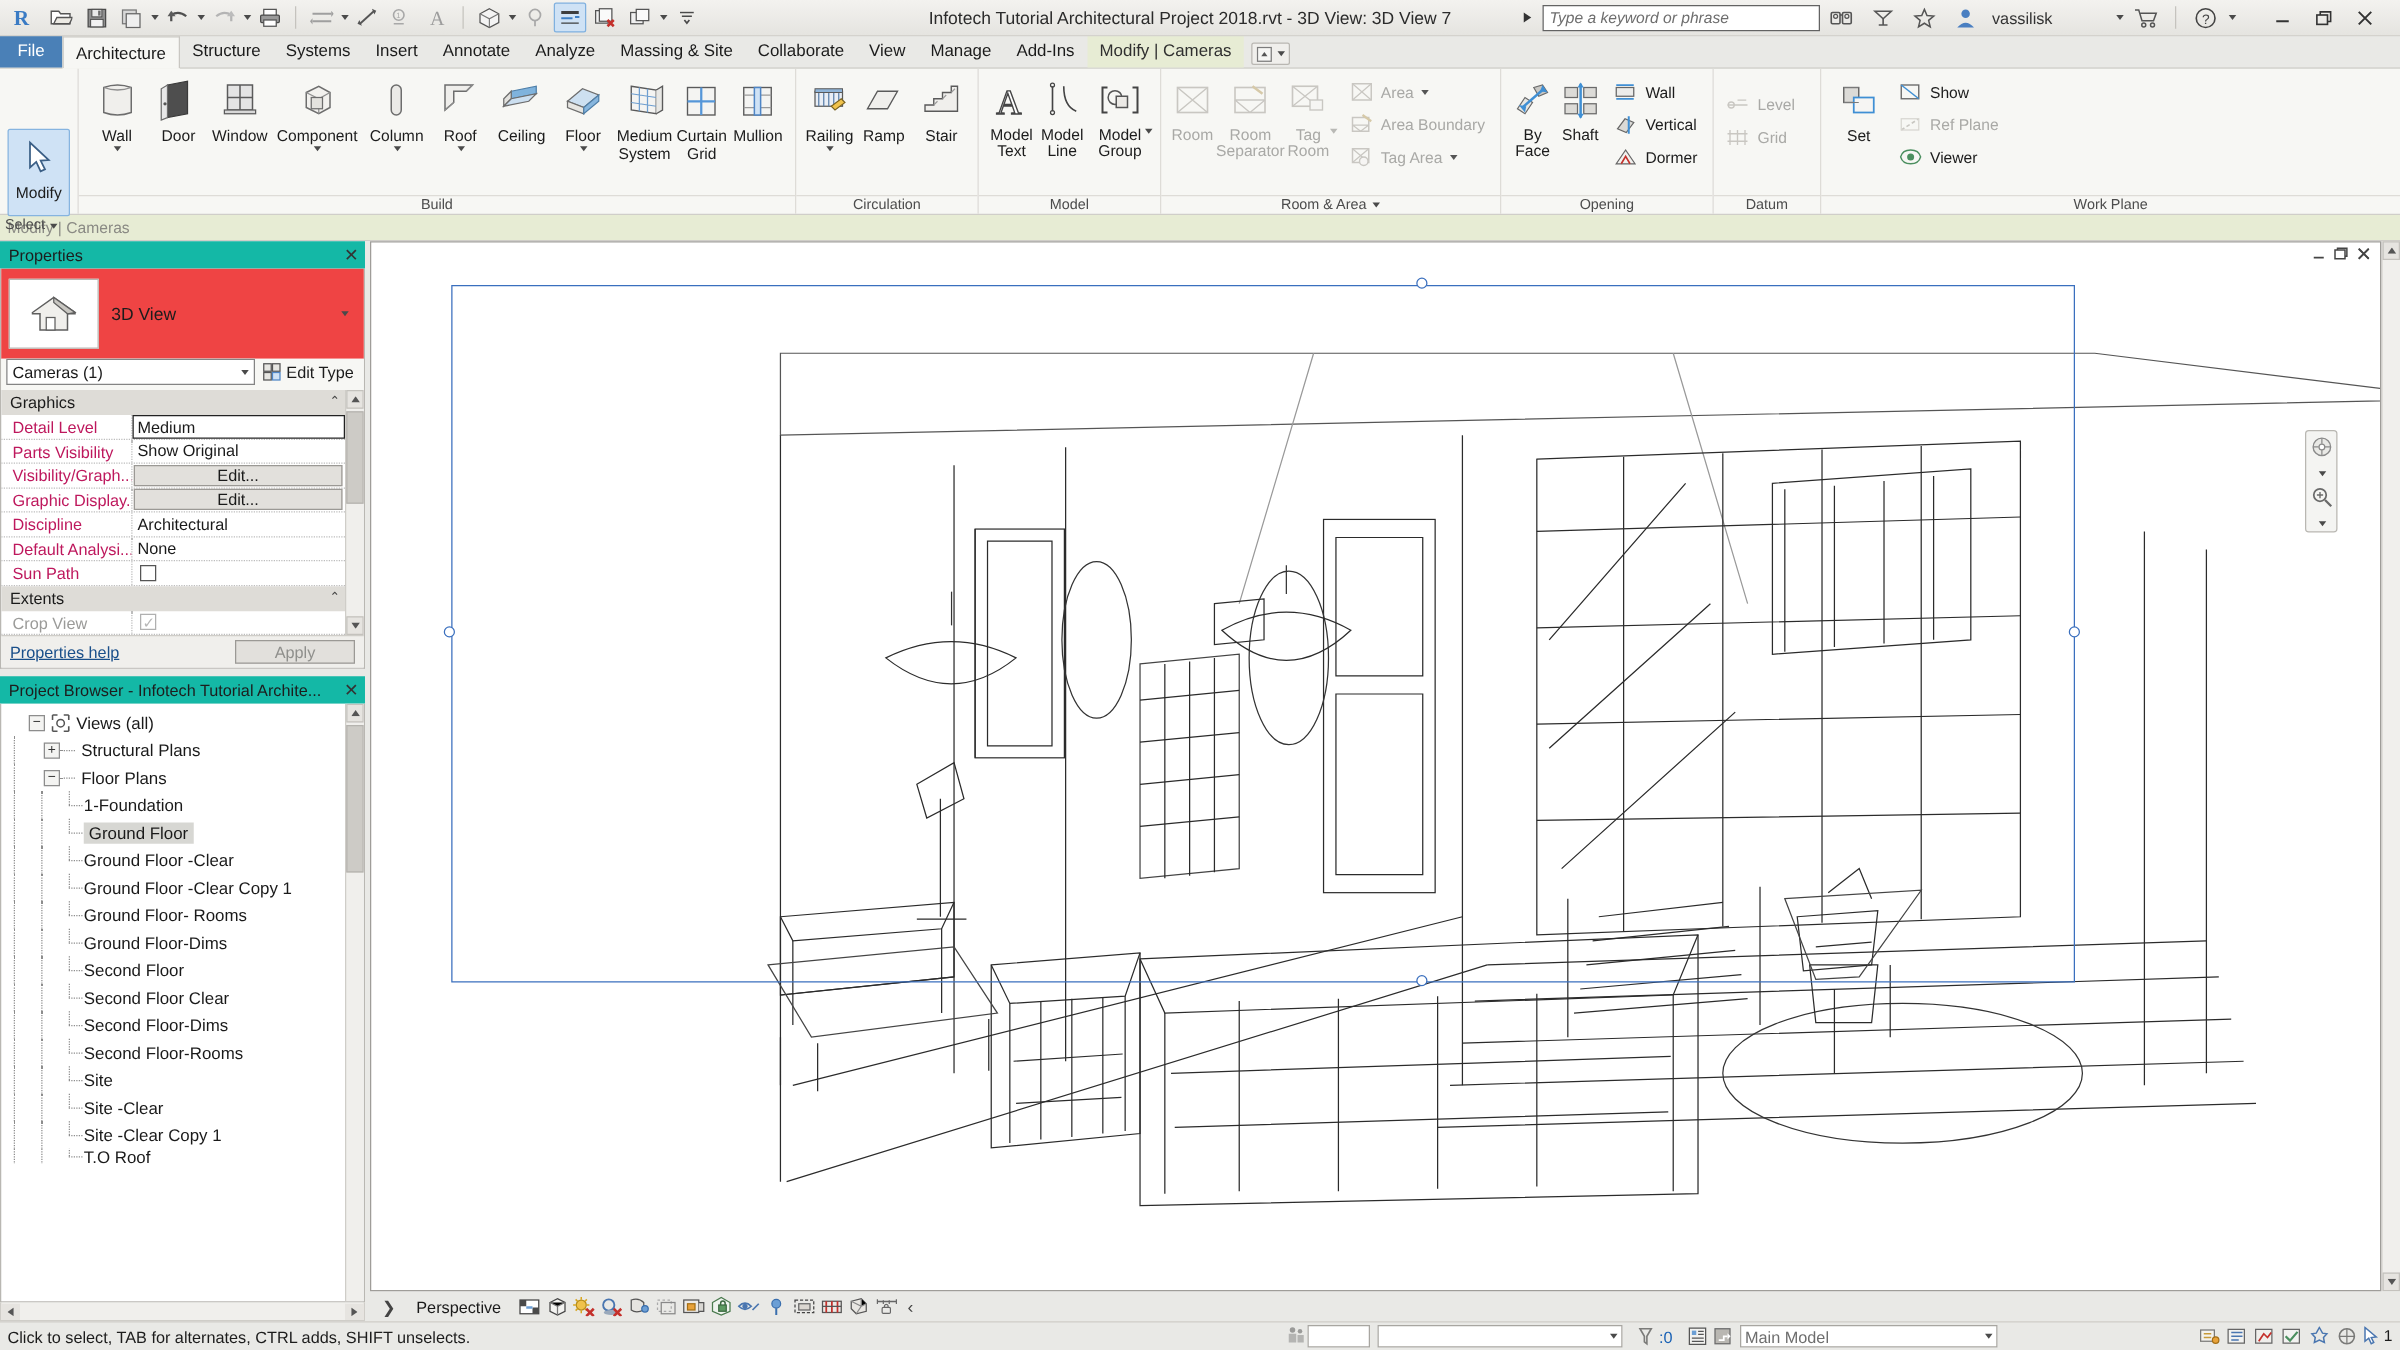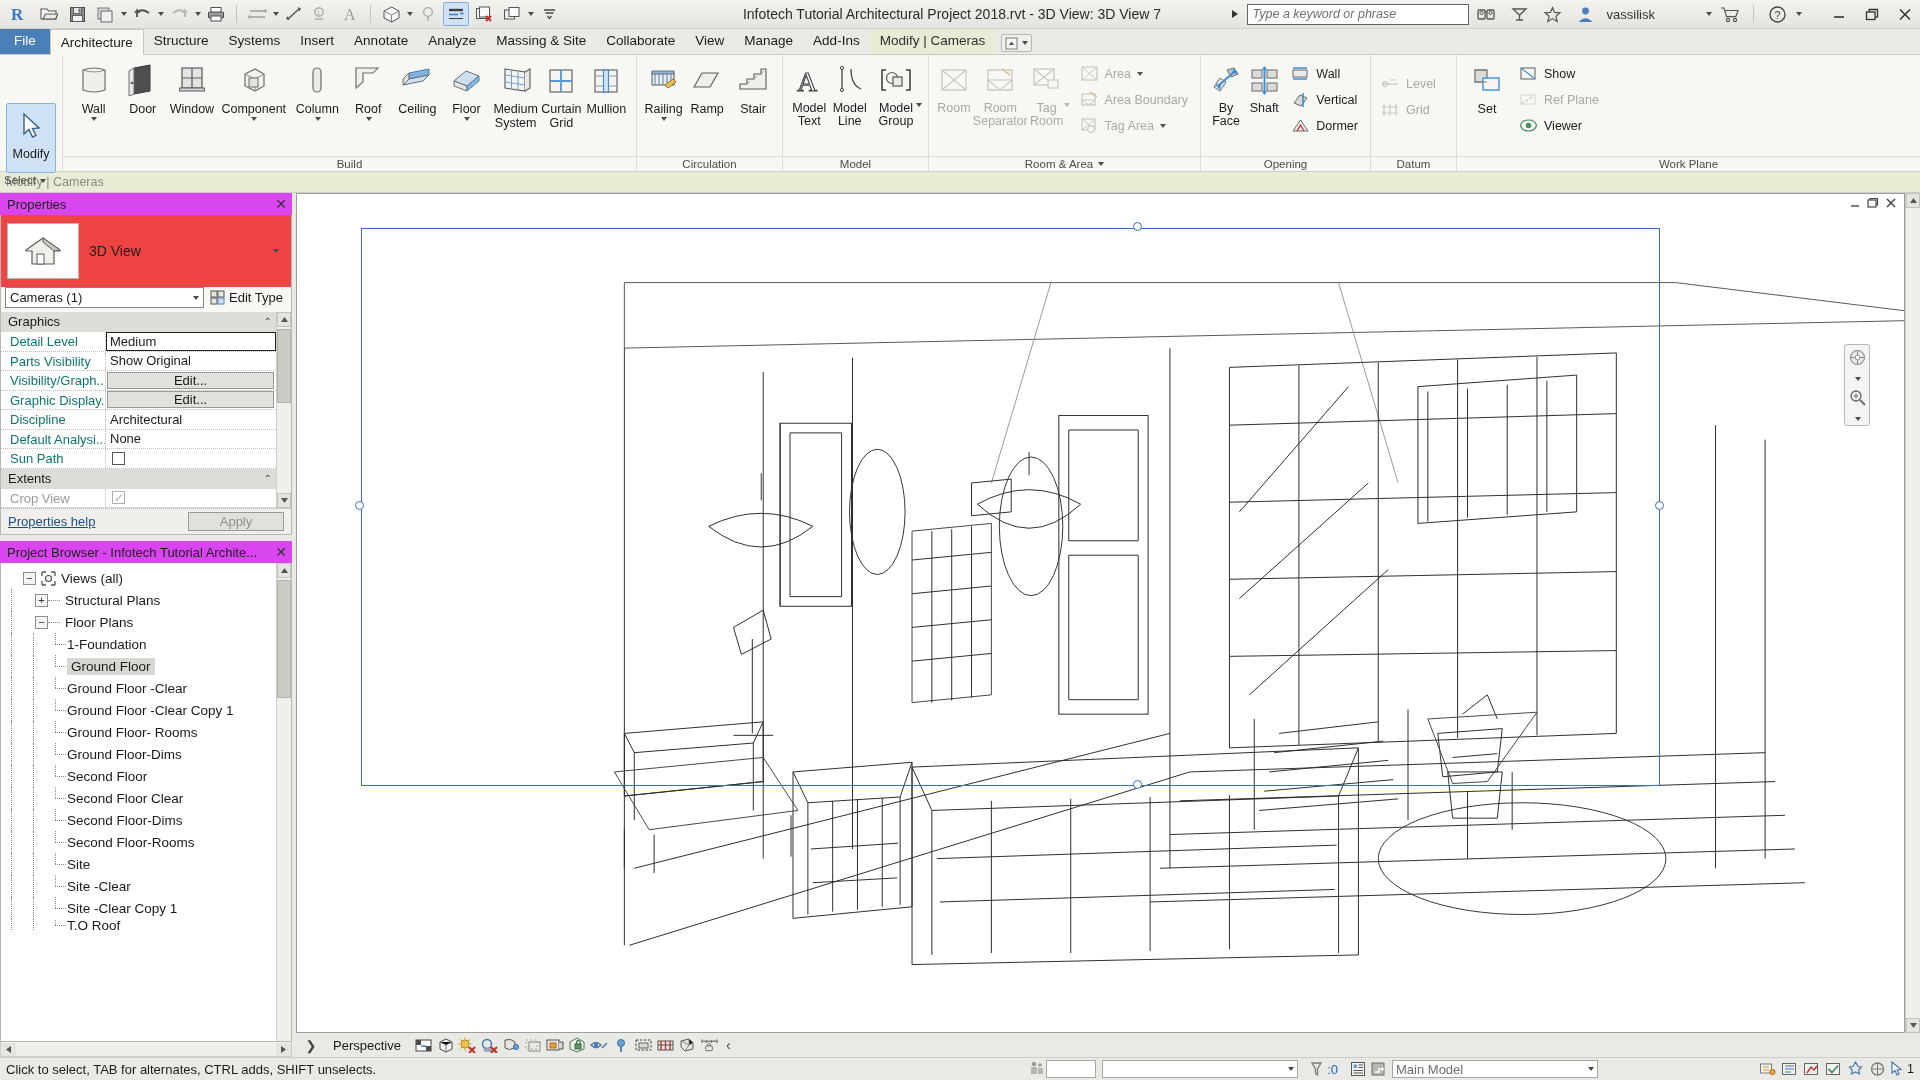--- a/index.html
+++ b/index.html
@@ -28,21 +28,21 @@
   }
   .qicon svg { display:block; }
   .qicon.rlogo { width: 30px; }
   .qicon.active { background: #cfe2f5; border: 1px solid #7fb0df; border-radius: 2px; }
   .qsep { width: 1px; height: 18px; background: #c5c3be; margin: 0 5px; }
   .caret { width: 0;height:0;border-left:3.5px solid transparent;border-right:3.5px solid transparent;border-top:4px solid #4a4a4a; margin-left:1px;}
   .title-text {
     position: absolute; left: 0; right: 16px; text-align: center;
     font-size: 14px; color: #2b2b2b; pointer-events: none;
   }
-  .title-right { margin-left: auto; display: flex; align-items: center; gap: 3px; padding-right: 0; }
+  .title-right { margin-left: auto; display: flex; align-items: center; gap: 3px; padding-right: 13px; }
   .search-box {
     width: 222px; height: 21px; background: #fff; border: 1px solid #636363;
     display: flex; align-items: center; padding: 0 5px; font-size: 12.5px;
     font-style: italic; color: #6e6e6e;
   }
   .tri-right { width:0;height:0;border-top:4.5px solid transparent;border-bottom:4.5px solid transparent;border-left:6px solid #333; margin-right:6px;}
   .uname { font-size: 13px; color: #333; margin: 0 2px 0 3px; }
   .wbtn { width: 30px; height: 22px; display:flex;align-items:center;justify-content:center; }
 
   
@@ -98,21 +98,21 @@
     padding-left: 6px; font-size: 12.5px; color: #8a8a84; flex:none;
     border-bottom: 1px solid #cfcdc8;
   }
 
   
   .body { flex: 1; display: flex; min-height: 0; background: #e9e9e6; }
 
   
   .leftdock { width: 292px; display: flex; flex-direction: column; flex:none; background:#e9e9e6;}
   .dock-title {
-    height: 22px; background: #d946ef; display:flex; align-items:center; justify-content: space-between;
+    height: 22px; background: #14b8a6; display:flex; align-items:center; justify-content: space-between;
     padding: 0 5px 0 7px; font-size: 13px; color: #1d1d1d; flex:none;
   }
   .dock-x { font-size: 14px; color:#333; cursor:default; line-height:1; }
 
   .propspanel { background:#fff; border:1px solid #b9b7b2; border-top:none; flex:none; display:flex;flex-direction:column;}
   .proptype { display:flex; align-items:center; padding: 8px 6px; gap: 10px; background:#ef4444;}
   .proptype-img {
     width: 72px; height: 56px; border: 1px solid #b9b7b2; background:#fff;
     display:flex;align-items:center;justify-content:center;
   }
@@ -125,21 +125,21 @@
   }
   .editbtn { display:flex; align-items:center; gap:4px; font-size:13px; color:#1c1c1c; padding-right:4px;}
 
   .proptable { flex:1; display:flex; overflow:hidden; }
   .proprows { flex:1; display:flex; flex-direction:column; }
   .grouprow {
     background:#dedcd7; font-size:13px; padding: 1px 0 1px 7px; height: 20px; line-height:18px;
     display:flex; justify-content: space-between; align-items:center; padding-right:4px;
   }
   .prow { display:flex; height: 19.5px; align-items:stretch; border-bottom: 1px dotted #bdbdbd; }
-  .pk { width: 105px; padding-left: 9px; font-size: 13px; line-height:19px; border-right:1px dotted #bdbdbd; color:#0f766e;
+  .pk { width: 105px; padding-left: 9px; font-size: 13px; line-height:19px; border-right:1px dotted #bdbdbd; color:#be185d;
         white-space:nowrap; overflow:hidden;}
   .pk.dis { color:#9b9b99; }
   .pv { flex:1; padding-left: 4px; font-size: 13px; line-height:19px; display:flex; align-items:center; }
   .pv.boxed { border:1px solid #222; margin:0; padding-left:3px; line-height:17px;}
   .pv.btncell { padding:0; }
   .pvbtn { flex:1; margin:1px 2px 1px 1px; background:#e2e0dc; border:1px solid #9b9995; font-size:13px;
            text-align:center; line-height:15px; height:17px;}
   .chk { width:13px;height:13px;border:1px solid #555;background:#fff; display:inline-block; margin-left:2px;}
   .chk.dis { border-color:#b0b0b0; color:#b0b0b0; position:relative;}
   .chk.dis::after{content:"✓";position:absolute;left:1px;top:-3px;font-size:12px;color:#b6b6b6;}

